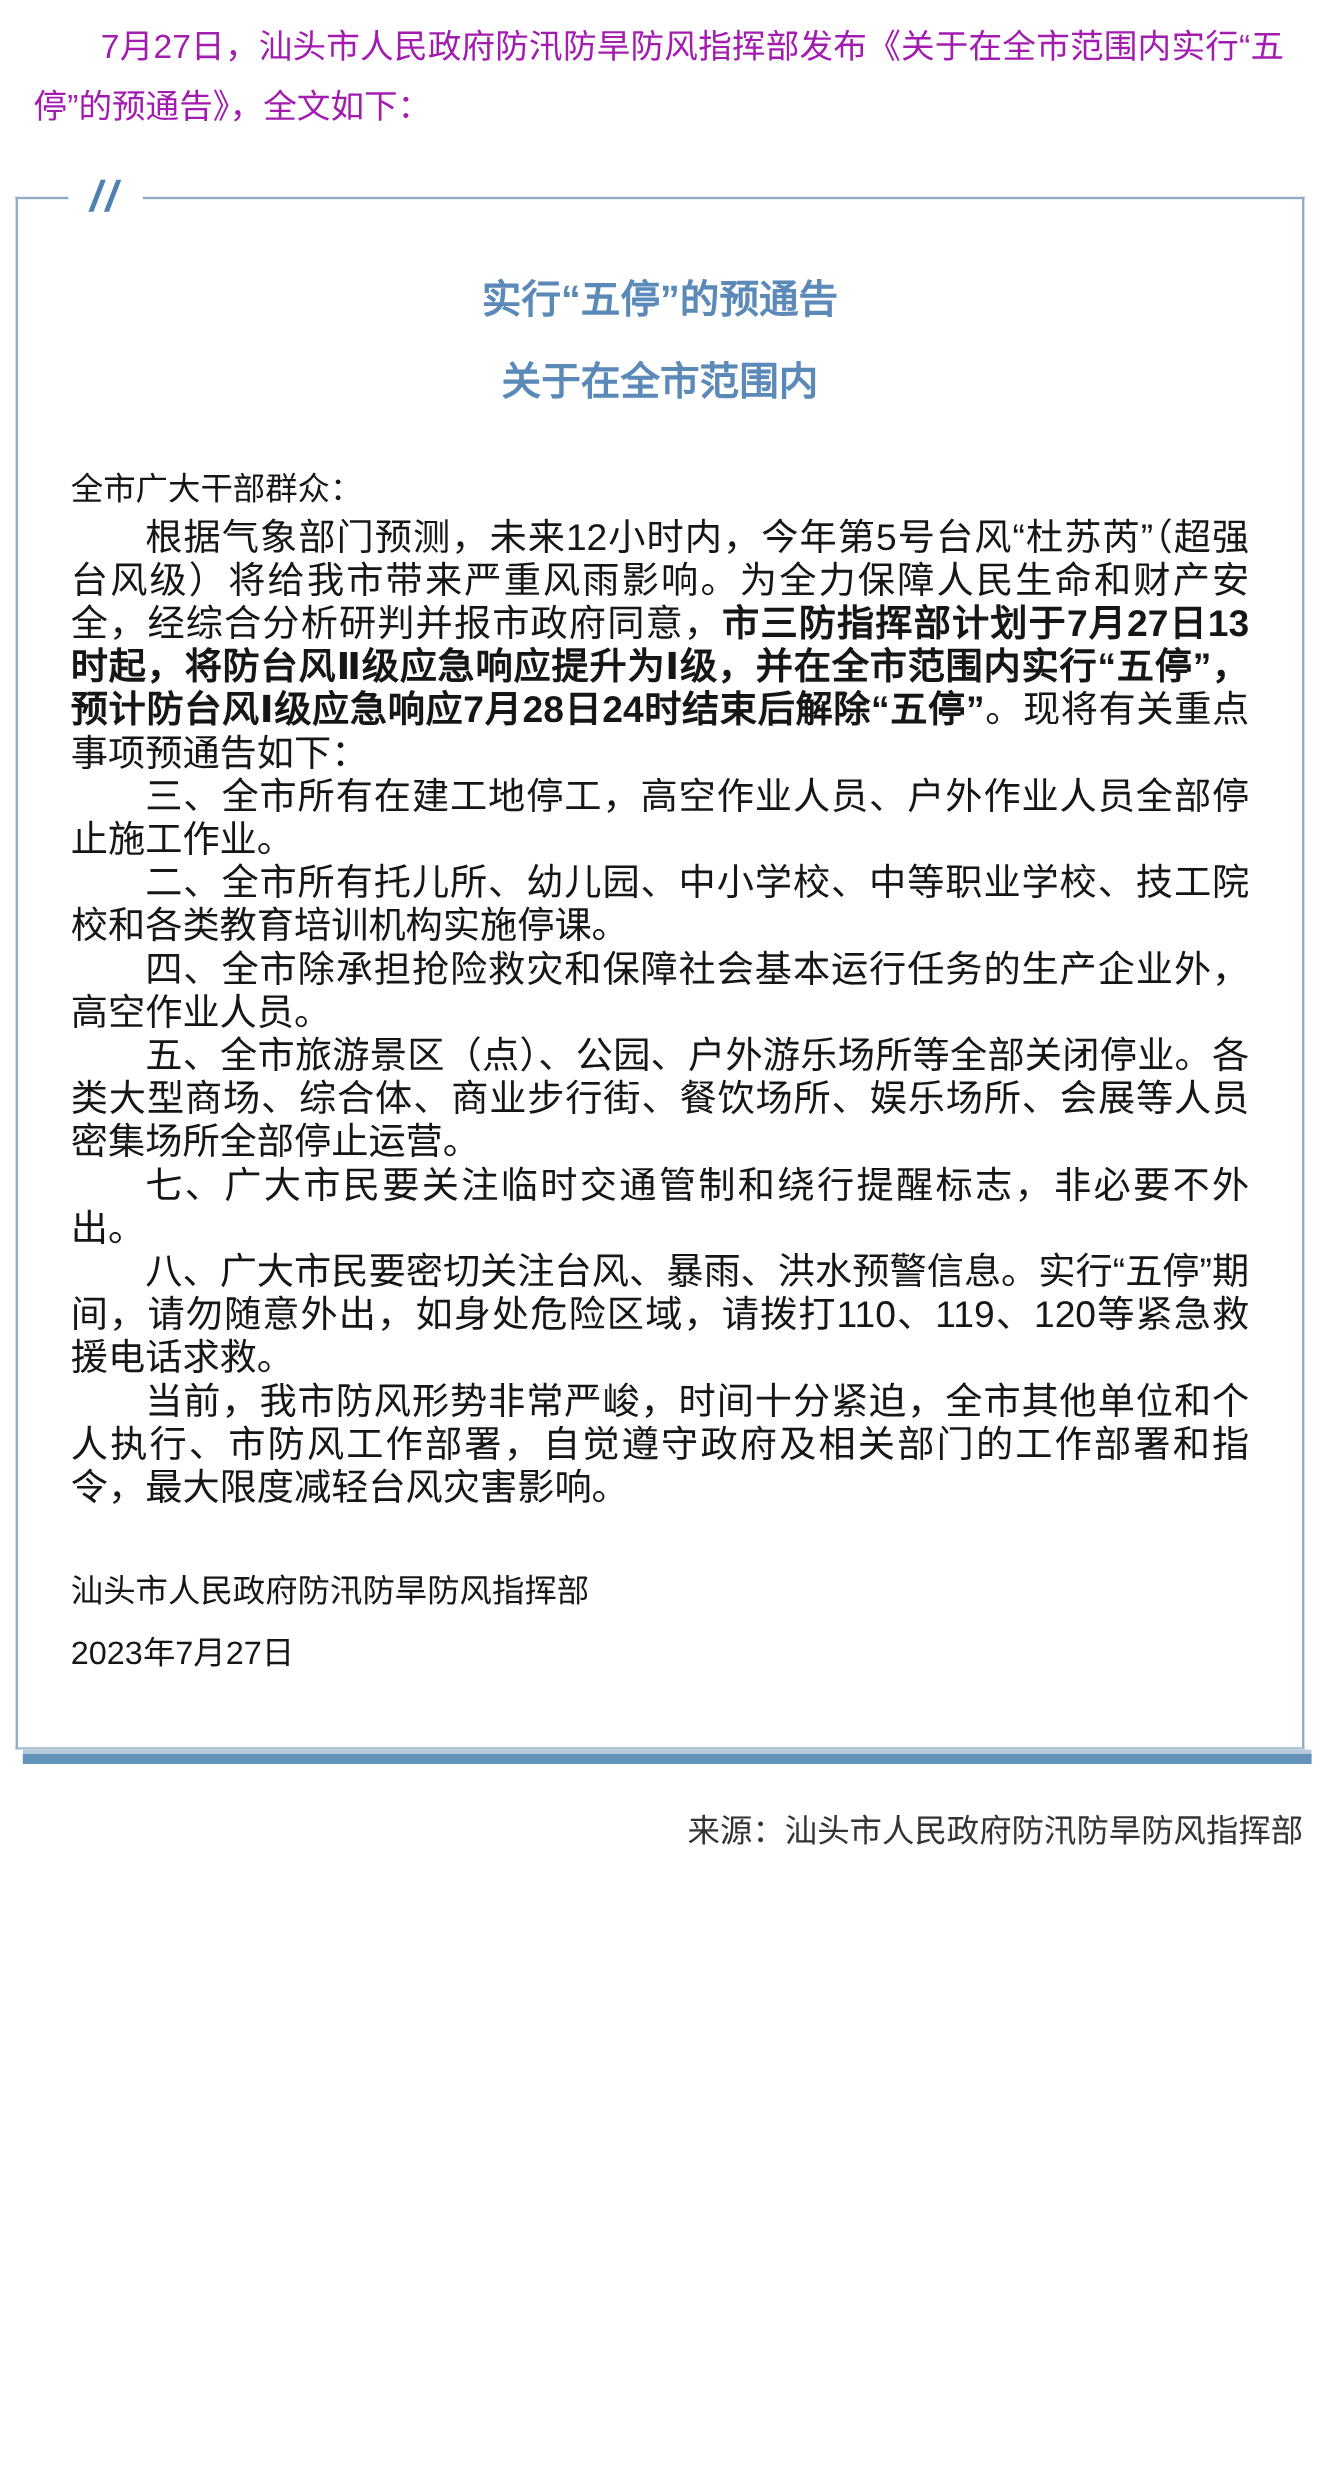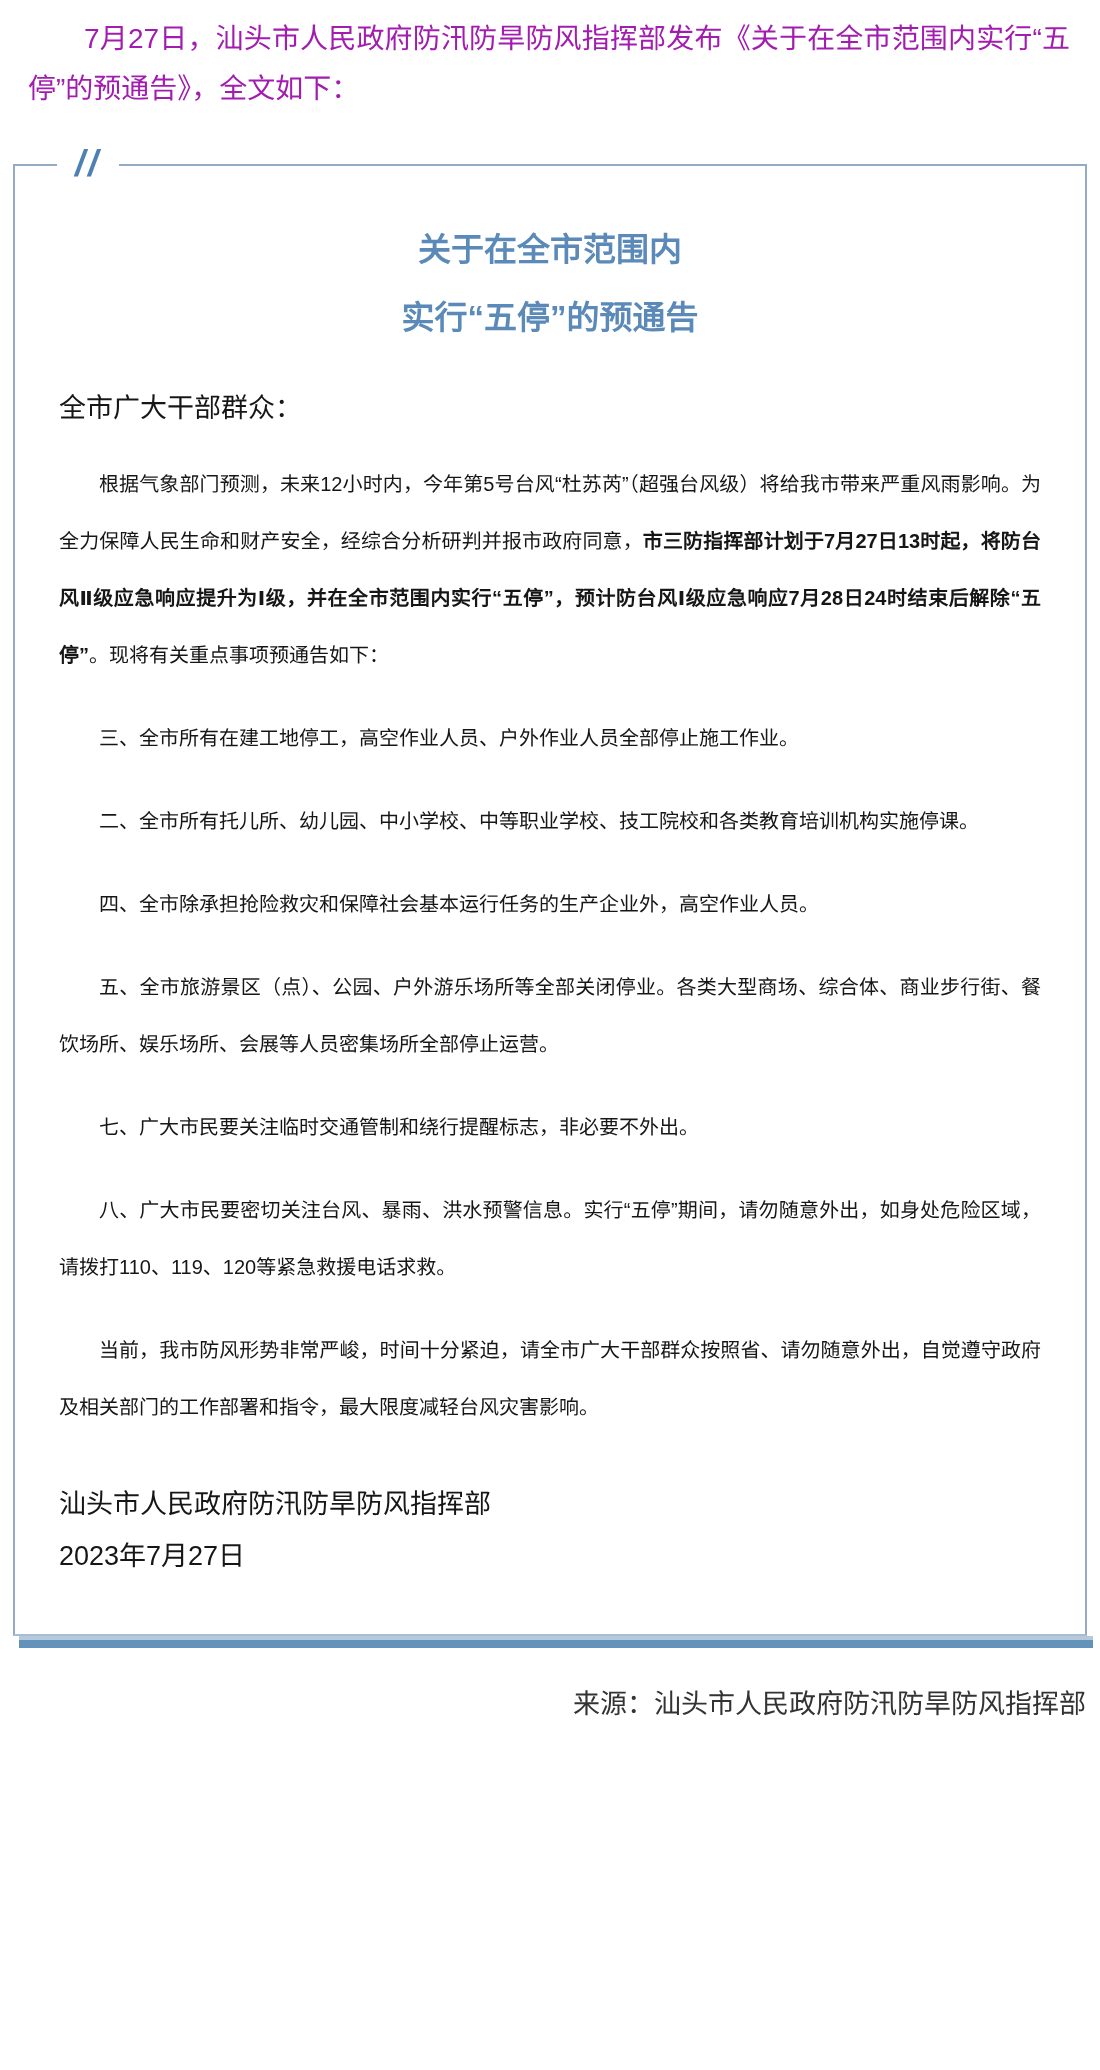--- a/index.html
+++ b/index.html
@@ -52,23 +52,22 @@
     color: #5b8ab8;
   }
 
   .salutation {
     margin-top: 36px;
     font-size: 27px;
     line-height: 44px;
   }
 
   .para {
-    margin-top: 26px;
-    font-size: 20px;
-    line-height: 57px;
+    font-size: 31px;
+    line-height: 36px;
     text-indent: 2em;
     text-align: justify;
   }
   .para b { font-weight: 700; }
 
   .sig-block {
     margin-top: 46px;
     text-align: left;
     font-size: 27px;
     line-height: 44px;
@@ -93,37 +92,37 @@
 <body>
 
 <div class="page">
 
   <p class="intro">7月27日，汕头市人民政府防汛防旱防风指挥部发布《关于在全市范围内实行“五停”的预通告》，全文如下：</p>
 
   <div class="notice-box">
 
     <span class="slashes">//</span>
 
+    <div class="notice-title">实行“五停”的预通告</div>
     <div class="notice-title">关于在全市范围内</div>
-    <div class="notice-title">实行“五停”的预通告</div>
 
     <div class="salutation">全市广大干部群众：</div>
 
     <p class="para"><span>根据气象部门预测，未来12小时内，今年第5号台风“杜苏芮”（超强台风级）将给我市带来严重风雨影响。为全力保障人民生命和财产安全，经综合分析研判并报市政府同意，</span><b>市三防指挥部计划于7月27日13时起，将防台风Ⅱ级应急响应提升为Ⅰ级，并在全市范围内实行“五停”，预计防台风Ⅰ级应急响应7月28日24时结束后解除“五停”</b><span>。现将有关重点事项预通告如下：</span></p>
 
     <div>
         <p class="para">三、全市所有在建工地停工，高空作业人员、户外作业人员全部停止施工作业。</p>
         <p class="para">二、全市所有托儿所、幼儿园、中小学校、中等职业学校、技工院校和各类教育培训机构实施停课。</p>
         <p class="para">四、全市除承担抢险救灾和保障社会基本运行任务的生产企业外，高空作业人员。</p>
         <p class="para">五、全市旅游景区（点）、公园、户外游乐场所等全部关闭停业。各类大型商场、综合体、商业步行街、餐饮场所、娱乐场所、会展等人员密集场所全部停止运营。</p>
         <p class="para">七、广大市民要关注临时交通管制和绕行提醒标志，非必要不外出。</p>
         <p class="para">八、广大市民要密切关注台风、暴雨、洪水预警信息。实行“五停”期间，请勿随意外出，如身处危险区域，请拨打110、119、120等紧急救援电话求救。</p>
       </div>
 
-    <p class="para">当前，我市防风形势非常严峻，时间十分紧迫，请全市广大干部群众按照省、请勿随意外出，自觉遵守政府及相关部门的工作部署和指令，最大限度减轻台风灾害影响。</p>
+    <p class="para">当前，我市防风形势非常严峻，时间十分紧迫，全市其他单位和个人执行、市防风工作部署，自觉遵守政府及相关部门的工作部署和指令，最大限度减轻台风灾害影响。</p>
 
     <div class="sig-block">
       <div>汕头市人民政府防汛防旱防风指挥部</div>
       <div class="sig-date">2023年7月27日</div>
     </div>
 
   </div>
 
   <div class="accent-bar"></div>
 

